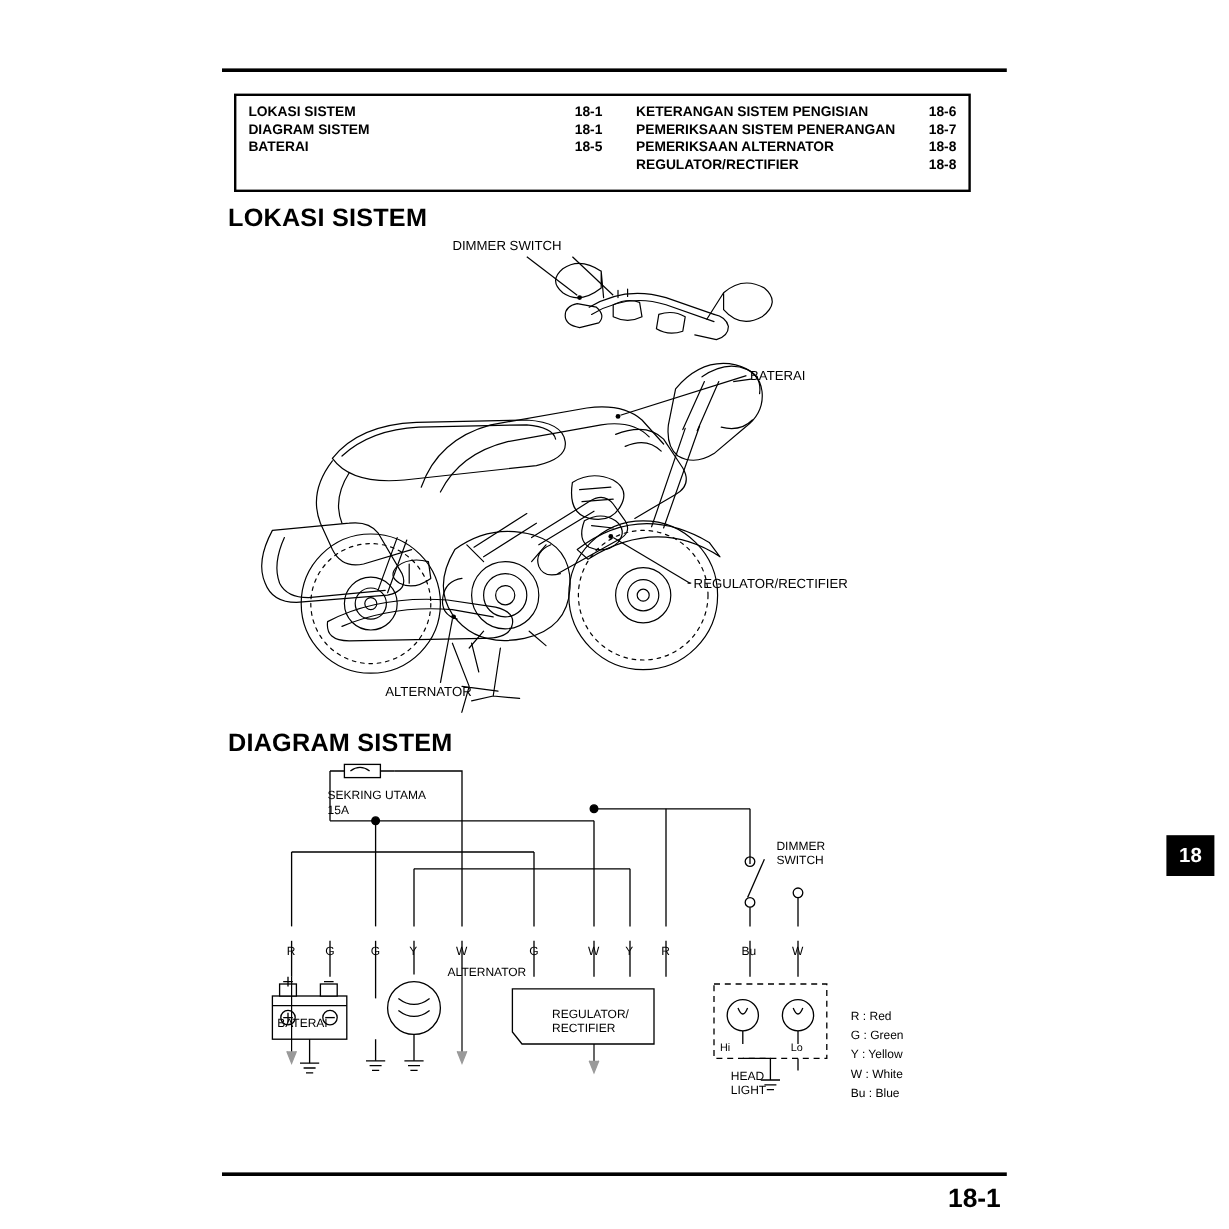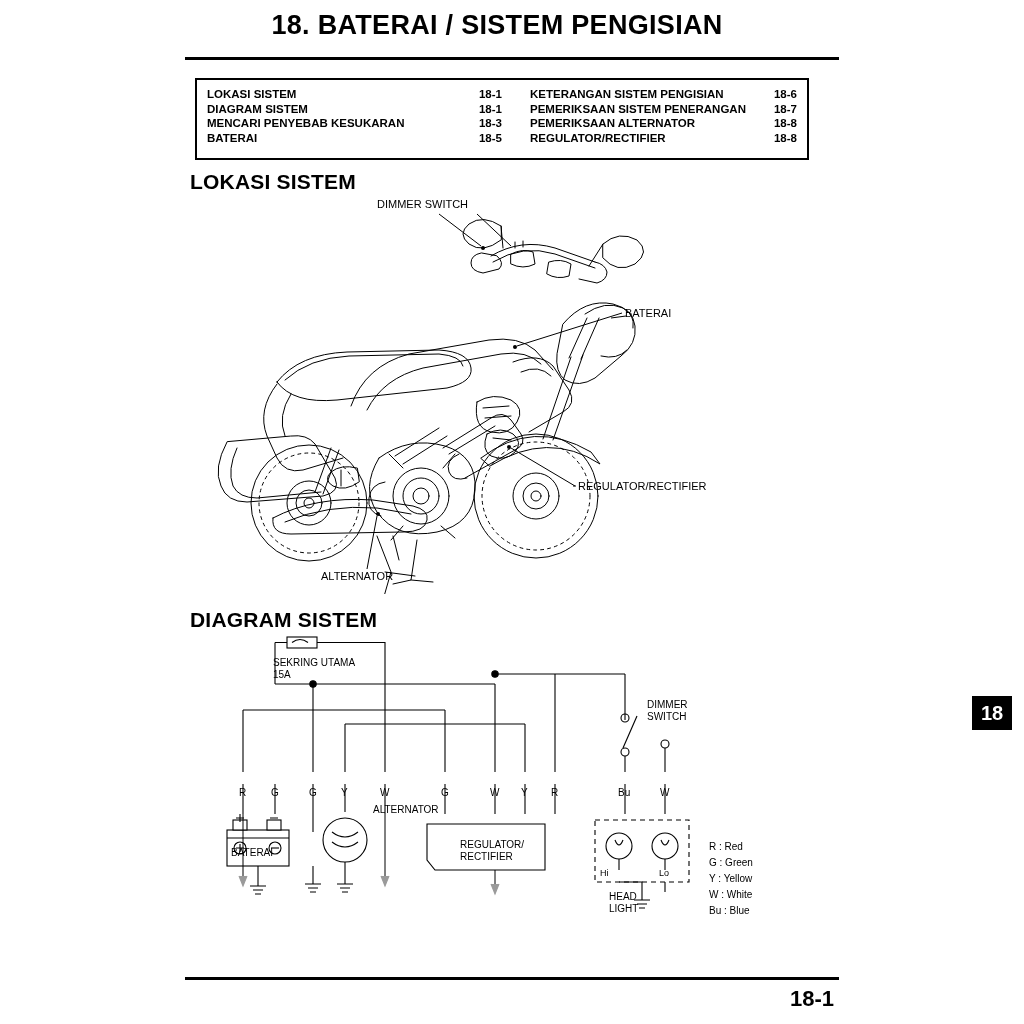--- a/index.html
+++ b/index.html
@@ -111,21 +111,21 @@
 
   
   .chapter-tab {
     position: absolute;
     right: 12px;
     top: 696px;
     width: 40px;
     height: 34px;
     background: #000;
     color: #fff;
-    font-size: 20px;
+    font-size: 17px;
     font-weight: bold;
     display: flex;
     align-items: center;
     justify-content: center;
   }
 
   
   .rule-bottom {
     position: absolute;
     left: 185px;
@@ -140,37 +140,32 @@
     top: 986px;
     font-size: 22px;
     font-weight: bold;
   }
 </style>
 </head>
 <body>
 
 <div class="page">
 
-  <div class="chapter-title">18. BATERAI / SISTEM PENGISIAN</div>
   <div class="rule-top"></div>
 
   <div class="toc">
     <div class="toc-cols">
       <div class="toc-col left">
         <div class="toc-row">
           <span>LOKASI SISTEM</span>
           <span class="pg">18-1</span>
         </div>
         <div class="toc-row">
           <span>DIAGRAM SISTEM</span>
           <span class="pg">18-1</span>
-        </div>
-        <div class="toc-row">
-          <span>MENCARI PENYEBAB KESUKARAN</span>
-          <span class="pg">18-3</span>
         </div>
         <div class="toc-row">
           <span>BATERAI</span>
           <span class="pg">18-5</span>
         </div>
       </div>
       <div class="toc-col right">
         <div class="toc-row">
           <span>KETERANGAN SISTEM PENGISIAN</span>
           <span class="pg">18-6</span>

